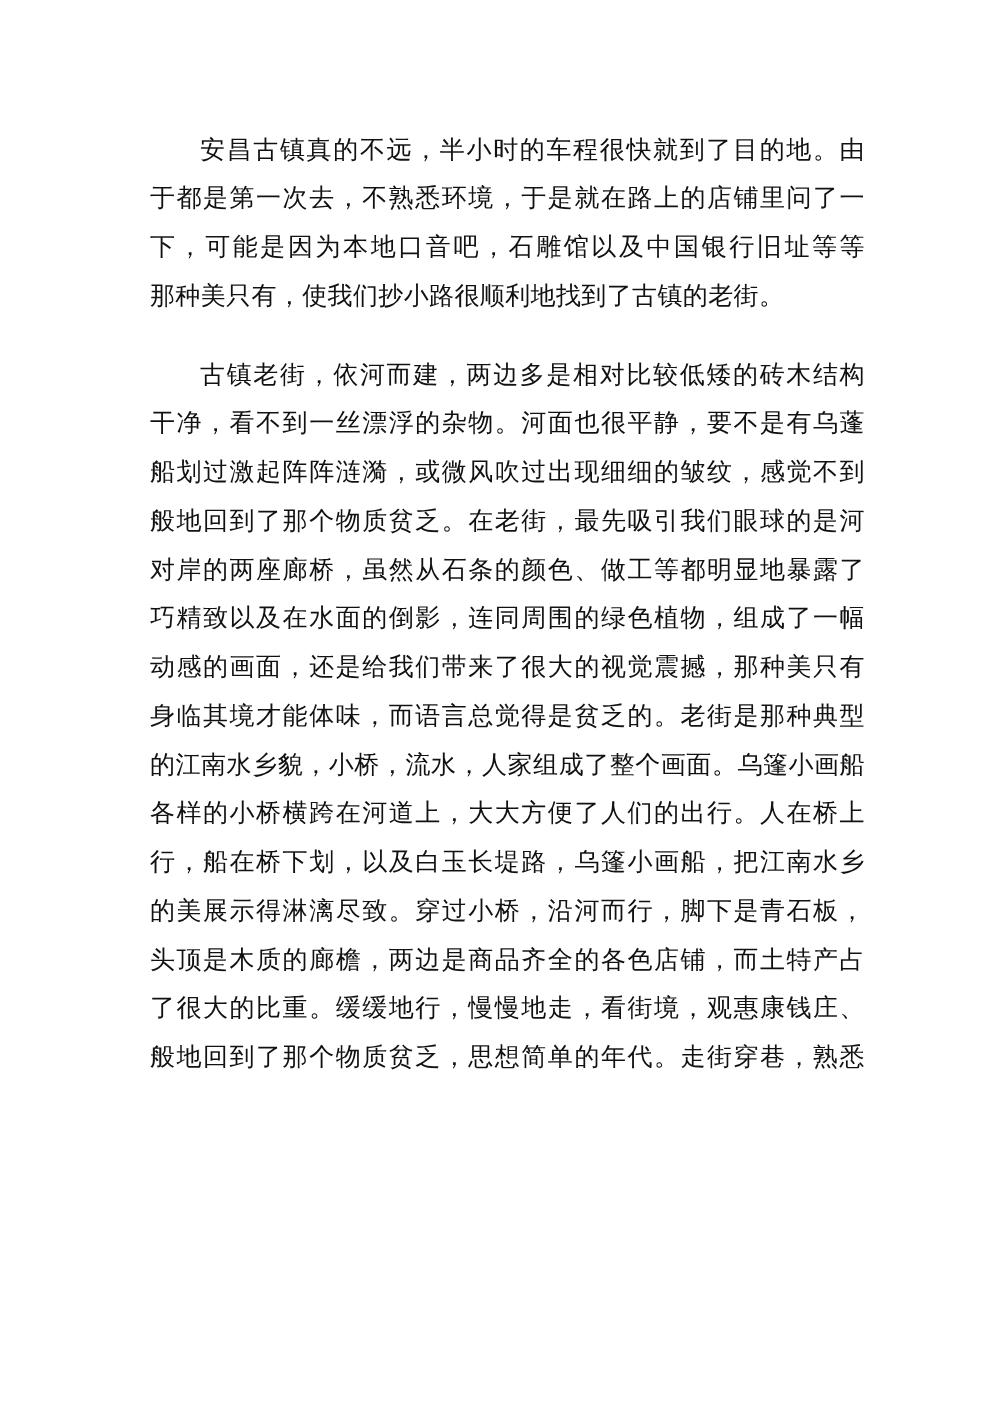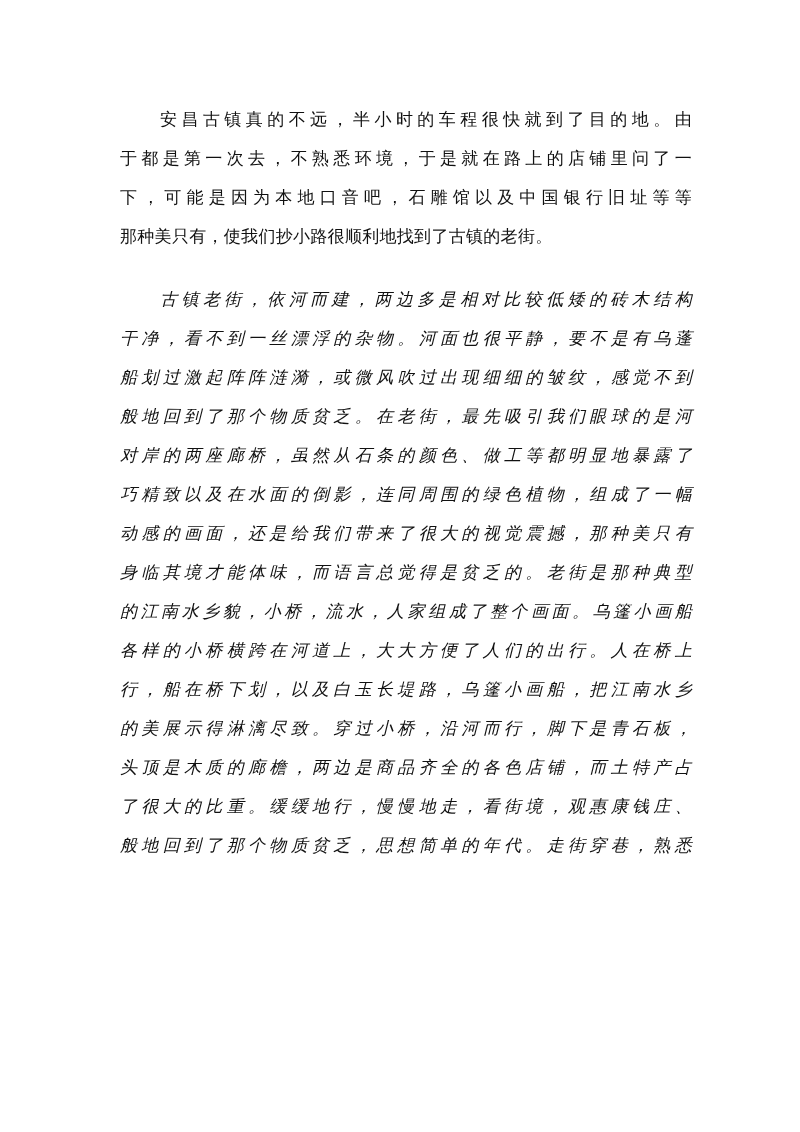--- a/index.html
+++ b/index.html
@@ -15,30 +15,29 @@
     }
     .page {
       position: absolute;
       left: 120px;
       top: 100px;
       width: 572px;
     }
     .para {
       margin: 0;
       font-family: "DejaVu Serif", "Liberation Serif", serif;
-      font-size: 17px;
+      font-size: 20px;
       line-height: 39px;
       color: #111111;
       text-indent: 40px;
       text-align: justify;
       letter-spacing: 0.3px;
     }
     .para + .para {
       margin-top: 24px;
-      font-style: italic;
     }
     .line {
       display: block;
       white-space: nowrap;
       text-align-last: justify;
       text-align: justify;
     }
     .line.first {
       padding-left: 40px;
     }

